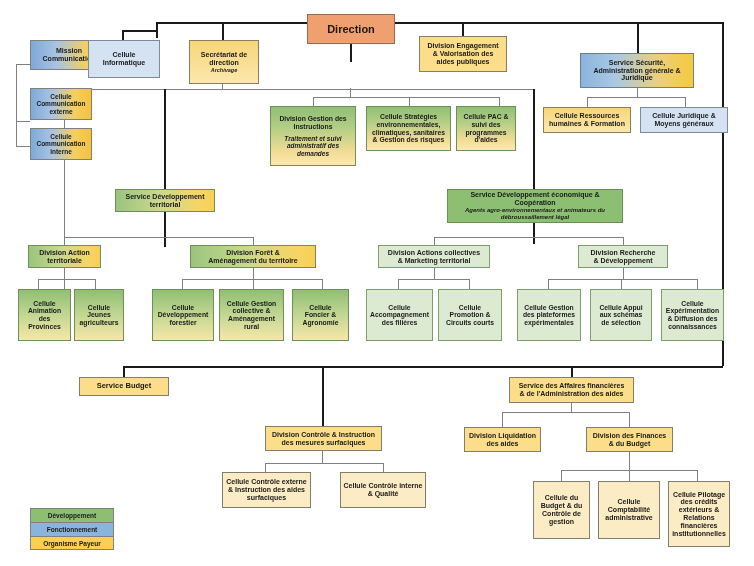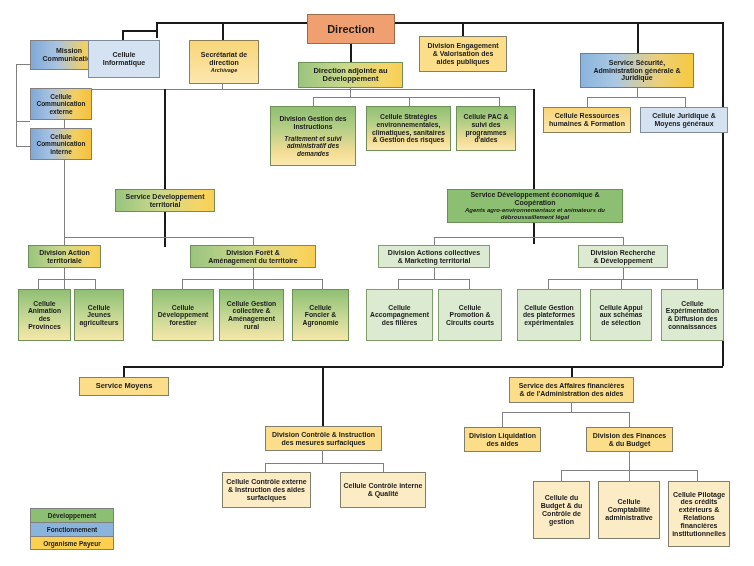--- a/index.html
+++ b/index.html
@@ -159,23 +159,20 @@
   </div>
 
   <div class="node c-grad-bluegold" style="left:30px;top:88px;width:62px;height:32px;font-size:6.5px;">
     <span class="txt">Cellule<br>Communication<br>externe</span>
   </div>
 
   <div class="node c-grad-bluegold" style="left:30px;top:128px;width:62px;height:32px;font-size:6.5px;">
     <span class="txt">Cellule<br>Communication<br>interne</span>
   </div>
 
-  <div class="node c-grad-greengold-h" style="left:298px;top:62px;width:105px;height:26px;font-size:7.5px;">
-    <span class="txt">Direction adjointe au<br>Développement</span>
-  </div>
 
   <div class="node c-yellow" style="left:419px;top:36px;width:88px;height:36px;font-size:7px;">
     <span class="txt">Division Engagement<br>&amp; Valorisation des<br>aides publiques</span>
   </div>
 
   <div class="node c-grad-bluegold-h" style="left:580px;top:53px;width:114px;height:35px;font-size:7px;">
     <span class="txt">Service Sécurité,<br>Administration générale &amp;<br>Juridique</span>
   </div>
 
   <div class="node c-grad-greengold" style="left:270px;top:106px;width:86px;height:60px;font-size:6.8px;flex-direction:column;">
@@ -258,21 +255,21 @@
 
   <div class="node c-lgreen" style="left:590px;top:289px;width:62px;height:52px;font-size:6.8px;">
     <span class="txt">Cellule Appui<br>aux schémas<br>de sélection</span>
   </div>
 
   <div class="node c-lgreen" style="left:661px;top:289px;width:63px;height:52px;font-size:6.8px;">
     <span class="txt">Cellule<br>Expérimentation<br>&amp; Diffusion des<br>connaissances</span>
   </div>
 
   <div class="node c-yellow" style="left:79px;top:377px;width:90px;height:19px;font-size:7.5px;">
-    <span class="txt">Service Moyens</span>
+    <span class="txt">Service Budget</span>
   </div>
 
   <div class="node c-yellow" style="left:509px;top:377px;width:125px;height:26px;font-size:7px;">
     <span class="txt">Service des Affaires financières<br>&amp; de l'Administration des aides</span>
   </div>
 
   <div class="node c-yellow" style="left:265px;top:426px;width:117px;height:25px;font-size:7px;">
     <span class="txt">Division Contrôle &amp; Instruction<br>des mesures surfaciques</span>
   </div>
 

